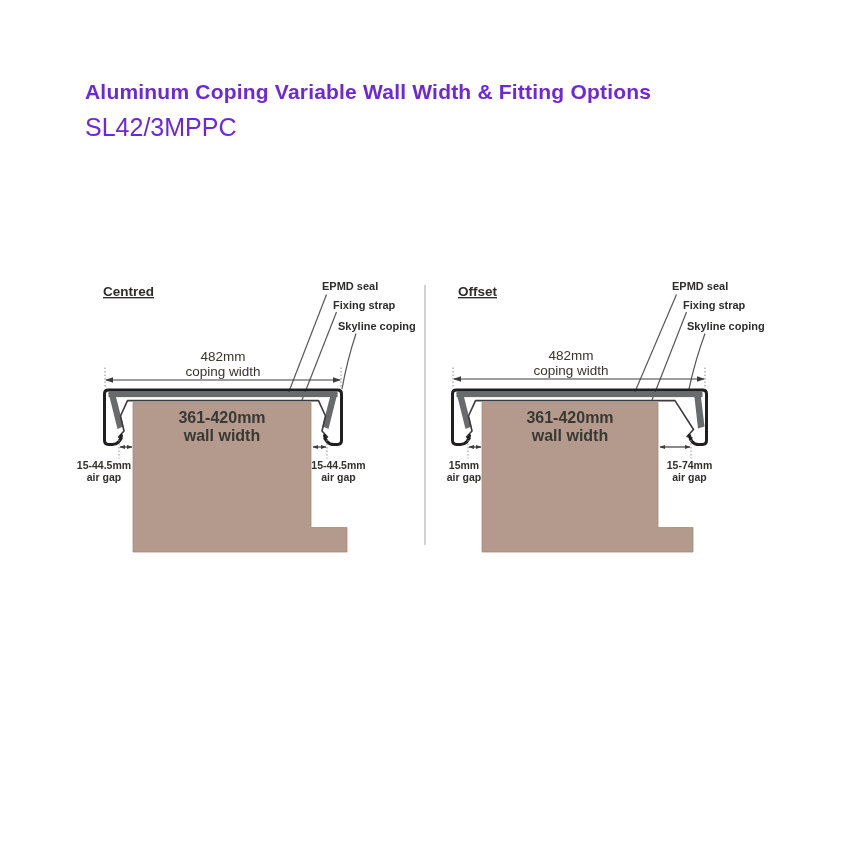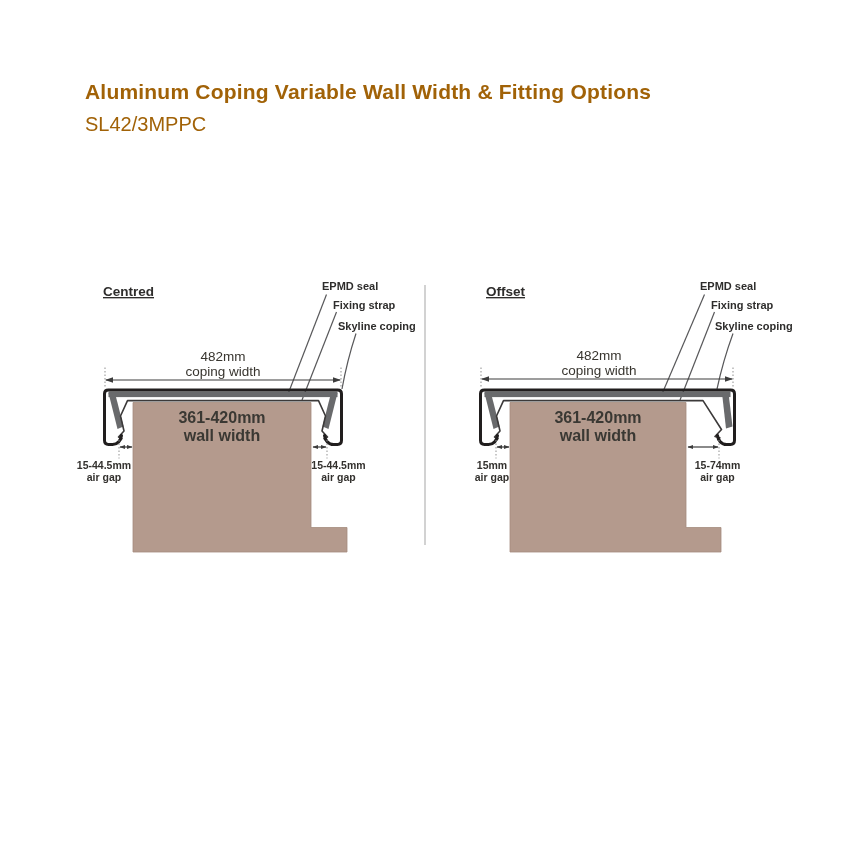--- a/index.html
+++ b/index.html
@@ -1,25 +1,25 @@
 <!DOCTYPE html>
 <html><head>
 <meta charset="utf-8">
 <style>
   html,body{margin:0;padding:0;}
   body{
     width:850px;height:850px;background:#ffffff;position:relative;overflow:hidden;
     font-family:"Liberation Sans","DejaVu Sans",sans-serif;
   }
-  .title-block{position:absolute;left:85px;top:80px;color:#a16207;}
+  .title-block{position:absolute;left:85px;top:80px;color:#6d28d9;}
   .title-line{font-size:21px;font-weight:bold;letter-spacing:.2px;}
-  .subtitle-line{font-size:20px;font-weight:normal;margin-top:9px;}
+  .subtitle-line{font-size:25px;font-weight:normal;margin-top:9px;}
   .panel{position:absolute;top:259px;width:350px;height:300px;}
   .panel-centred{left:75px;}
-  .panel-offset{left:425px;margin-left:28px;}
+  .panel-offset{left:425px;}
   .divider{position:absolute;left:424px;top:285px;width:2px;height:260px;background:#d2d2d2;}
   svg{display:block;}
   svg text{fill:#2e2d2c;}
   .heading{font-size:13.5px;font-weight:bold;text-decoration:underline;}
   .callout{font-size:11px;font-weight:600;}
   .dim{font-size:13.5px;font-weight:500;fill:#38352f;}
   .walltxt{font-size:16px;font-weight:600;fill:#3a3833;}
   .gaptxt{font-size:10.5px;font-weight:700;fill:#33312e;}
   .leader{stroke:#58585a;stroke-width:1.2;fill:none;}
   .dimline{stroke:#3c3c3c;stroke-width:1.2;}

